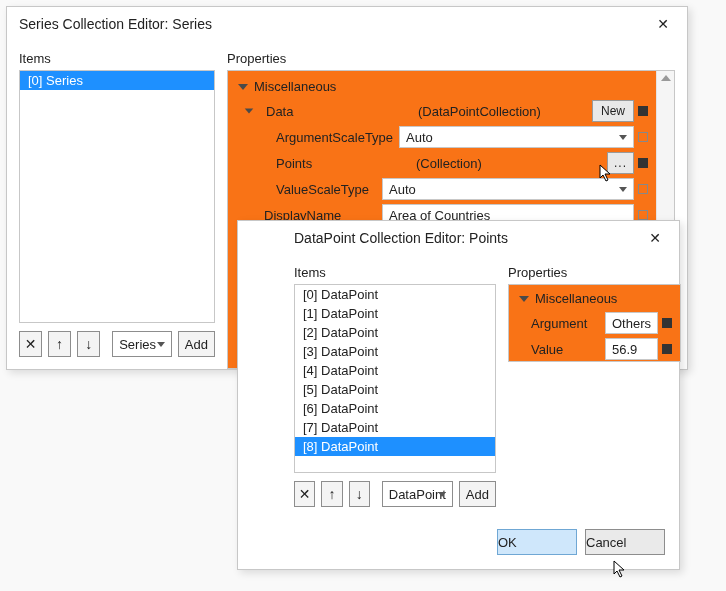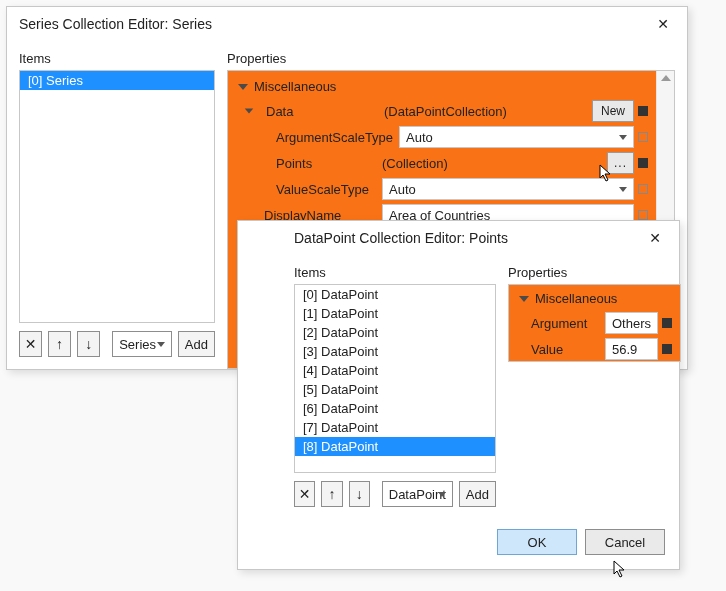--- a/index.html
+++ b/index.html
@@ -19,32 +19,32 @@
   .scroll-gutter { width: 18px; background: #f5f5f5; border-left: 1px solid #e4e4e4; display: flex; justify-content: center; padding-top: 4px; }
   .grouphead { display: flex; align-items: center; gap: 6px; font-weight: 400; padding: 2px 0 4px 2px; }
   .expander { width: 0; height: 0; border-left: 5px solid transparent; border-right: 5px solid transparent; border-top: 6px solid #4a4a4a; display: inline-block; }
   .prow { display: flex; align-items: center; padding: 2px 0; gap: 6px; }
   .prow .plabel { flex: 0 0 140px; padding-left: 14px; }
   .prow.sub .plabel { padding-left: 28px; }
   .prow .plabel.bold { font-weight: 400; }
   .pvalue { flex: 1; display: flex; align-items: center; gap: 4px; }
   .pfield { flex: 1; border: 1px solid #c7c7c7; background: #fff; height: 22px; display: flex; align-items: center; padding: 0 6px; position: relative; }
   .pfield.combo::after { content: ""; position: absolute; right: 6px; top: 8px; width:0;height:0;border-left:4px solid transparent;border-right:4px solid transparent;border-top:5px solid #555;}
-  .ptext { flex: 1; }
+  .ptext { flex: 1; margin-left: 34px; }
   .pbtn { height: 22px; border: 1px solid #9a9a9a; background: #e9e9e9; padding: 0 8px; font-size: 12px; display: flex; align-items: center; cursor: default; margin-left: 44px;}
   .pbtn.small { padding: 0 6px; letter-spacing: 1px;}
   .pbox { width: 10px; height: 10px; border: 1px solid #888; }
   .pbox.filled { background: #333; border-color:#333;}
   .toolbar-row { display: flex; align-items: center; gap: 6px; padding: 8px 0 12px 0; }
   .tbtn { width: 26px; height: 26px; border:1px solid #8d8d8d; background:#f4f4f4; display:flex;align-items:center;justify-content:center; font-size:14px; cursor:default;}
   .combo-split { height:26px; border:1px solid #8d8d8d; background:#fff; display:flex; align-items:center; padding:0 6px; position:relative;}
   .combo-split::after{content:"";position:absolute;right:6px;top:10px;width:0;height:0;border-left:4px solid transparent;border-right:4px solid transparent;border-top:5px solid #555;}
   .addbtn { height:26px; border:1px solid #8d8d8d; background:#f4f4f4; padding:0 6px; display:flex;align-items:center;}
   .footer { display:flex; justify-content:flex-end; gap:8px; padding:10px 14px 14px 0;}
-  .footer .btn { width:80px; height:26px; border:1px solid #8d8d8d; background:#eaeaea; display:flex;align-items:center;justify-content:center; }
+  .footer .btn { width:80px; height:26px; border:1px solid #8d8d8d; background:#eaeaea; display:flex;align-items:center;}
   .footer .btn.primary { background:#cfe7fb; border-color:#6fa7d4;}
   .scroll-tri-up{width:0;height:0;border-left:5px solid transparent;border-right:5px solid transparent;border-bottom:6px solid #999;}
   .cursor-img { position:absolute; pointer-events:none; }
   .plabel2 { flex:0 0 82px; padding-left: 14px;}
 </style>
 </head>
 <body>
 
 <div class="dialog" style="left:6px; top:6px; width:682px; height:364px;">
   <div class="titlebar">

